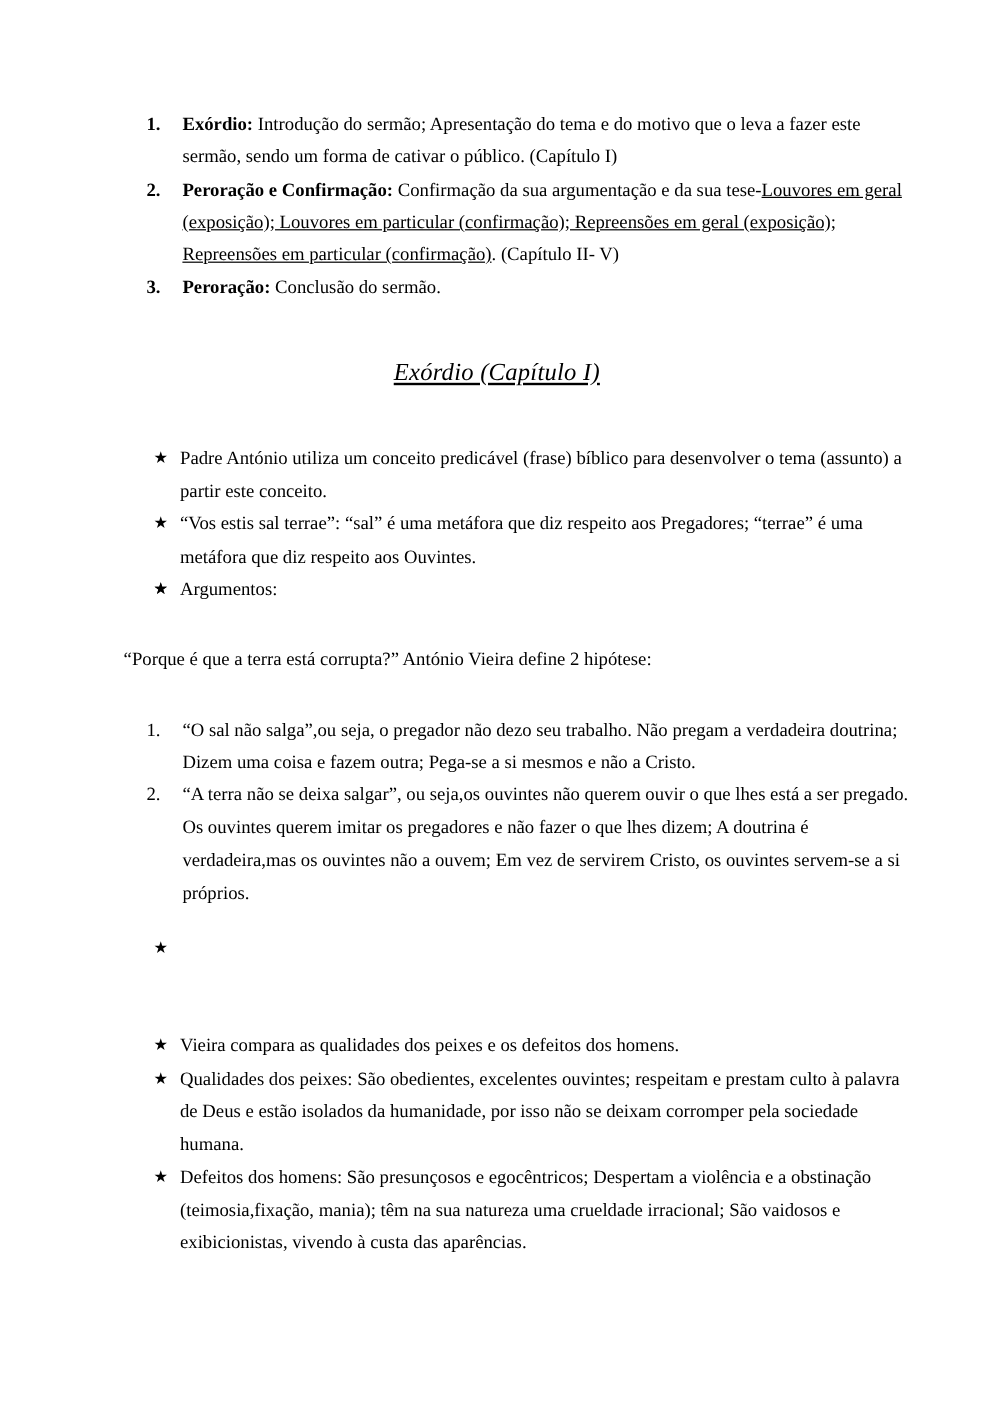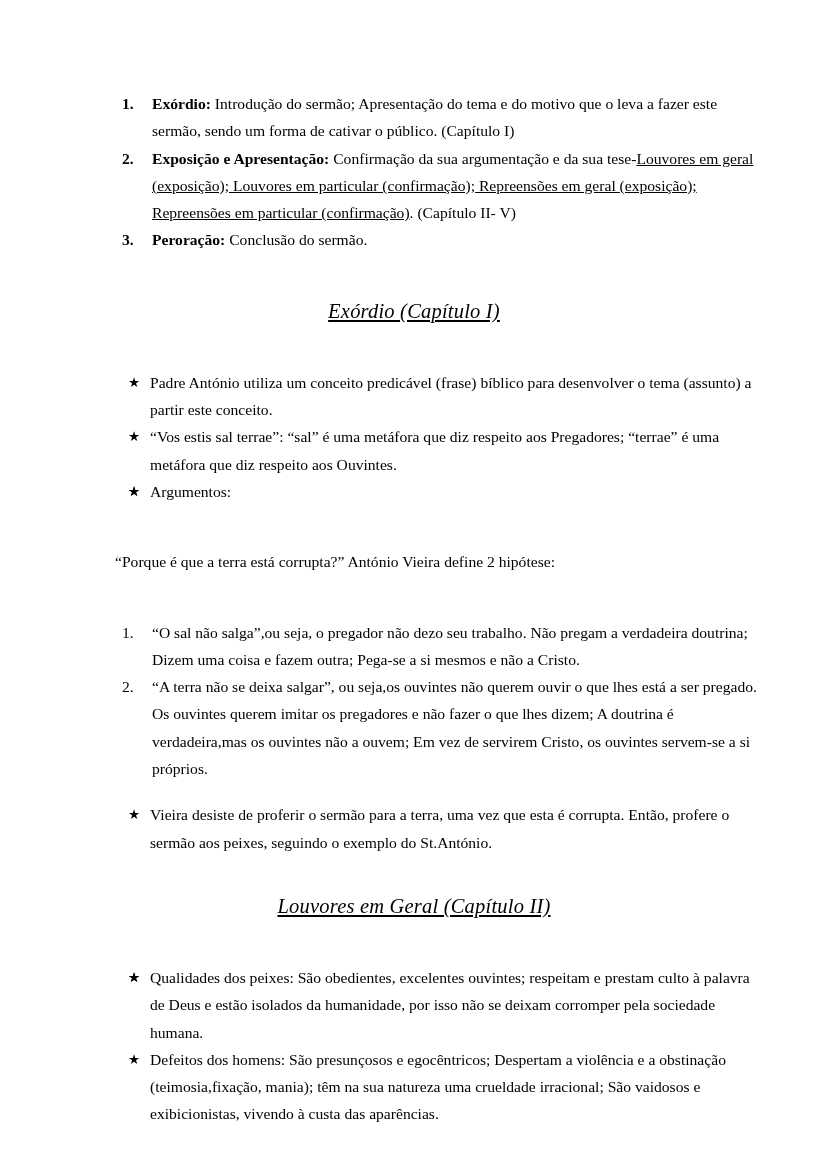--- a/index.html
+++ b/index.html
@@ -95,21 +95,21 @@
     margin: 0;
     padding: 0;
     letter-spacing: 0.2px;
     width: 630px;
   }
 
   
   p.body-para {
     font-size: 15.6px;
     line-height: 27.3px;
-    margin: 16px;
+    margin: 4px;
     padding: 0;
     text-align: left;
   }
 
   
   .sp-h-before { height: 44px; }
   .sp-h-after  { height: 44px; }
   .sp-sm  { height: 19px; }
   .sp-md  { height: 27px; }
   .sp-lg  { height: 37px; }
@@ -120,21 +120,21 @@
 <div class="page">
   <div class="content">
 
     <ol class="num-list bold-marker">
       <li>
         <span class="marker">1.</span>
         <span class="lead">Exórdio:</span><span> Introdução do sermão; Apresentação do tema e do motivo que o leva a fazer este sermão, sendo um forma de cativar o público.  (Capítulo I)</span>
       </li>
       <li>
         <span class="marker">2.</span>
-        <span class="lead">Exposição e Apresentação:</span><span> Confirmação da sua argumentação e da sua tese-</span><span class="uline">Louvores em geral (exposição); Louvores em particular (confirmação); Repreensões em geral (exposição); Repreensões em particular (confirmação)</span><span>. (Capítulo II- V)</span>
+        <span class="lead">Peroração e Confirmação:</span><span> Confirmação da sua argumentação e da sua tese-</span><span class="uline">Louvores em geral (exposição); Louvores em particular (confirmação); Repreensões em geral (exposição); Repreensões em particular (confirmação)</span><span>. (Capítulo II- V)</span>
       </li>
       <li>
         <span class="marker">3.</span>
         <span class="lead">Peroração:</span><span> Conclusão do sermão.</span>
       </li>
     </ol>
 
     <div class="sp-h-before"></div>
     <h2 class="section-heading">Exórdio (Capítulo I)</h2>
     <div class="sp-h-after"></div>
@@ -169,31 +169,30 @@
       <li>
         <span class="marker">2.</span>
         <span>“A terra não se deixa salgar”,  ou seja,os ouvintes não querem ouvir o que lhes está a ser pregado. Os ouvintes querem imitar os pregadores e não fazer o que lhes dizem; A doutrina é verdadeira,mas os ouvintes não a ouvem; Em vez de servirem Cristo, os ouvintes servem-se a si próprios.</span>
       </li>
     </ol>
 
     <div class="sp-sm"></div>
     <ul class="star-list">
       <li>
         <span class="star">★</span>
-        <span>Vieira desiste de proferir o sermão para a terra, uma vez que esta é corrupta. Então, profere o sermão aos peixes, seguindo o exemplo do St.António.</span>
       </li>
     </ul>
 
     <div class="sp-lg"></div>
-    <h2 class="section-heading">Louvores em Geral (Capítulo II)</h2>
     <div class="sp-h-after"></div>
 
     <ul class="star-list">
       <li>
         <span class="star">★</span>
+        <span>Vieira compara as qualidades dos peixes e os defeitos dos homens.</span>
       </li>
       <li>
         <span class="star">★</span>
         <span>Qualidades dos peixes: São obedientes, excelentes ouvintes; respeitam e prestam culto à palavra de Deus e estão isolados da humanidade, por isso não se deixam corromper pela sociedade humana.</span>
       </li>
       <li>
         <span class="star">★</span>
         <span>Defeitos dos homens: São presunçosos e egocêntricos; Despertam a violência e a obstinação (teimosia,fixação, mania); têm na sua natureza uma crueldade irracional; São vaidosos e exibicionistas, vivendo à custa das aparências.</span>
       </li>
     </ul>

